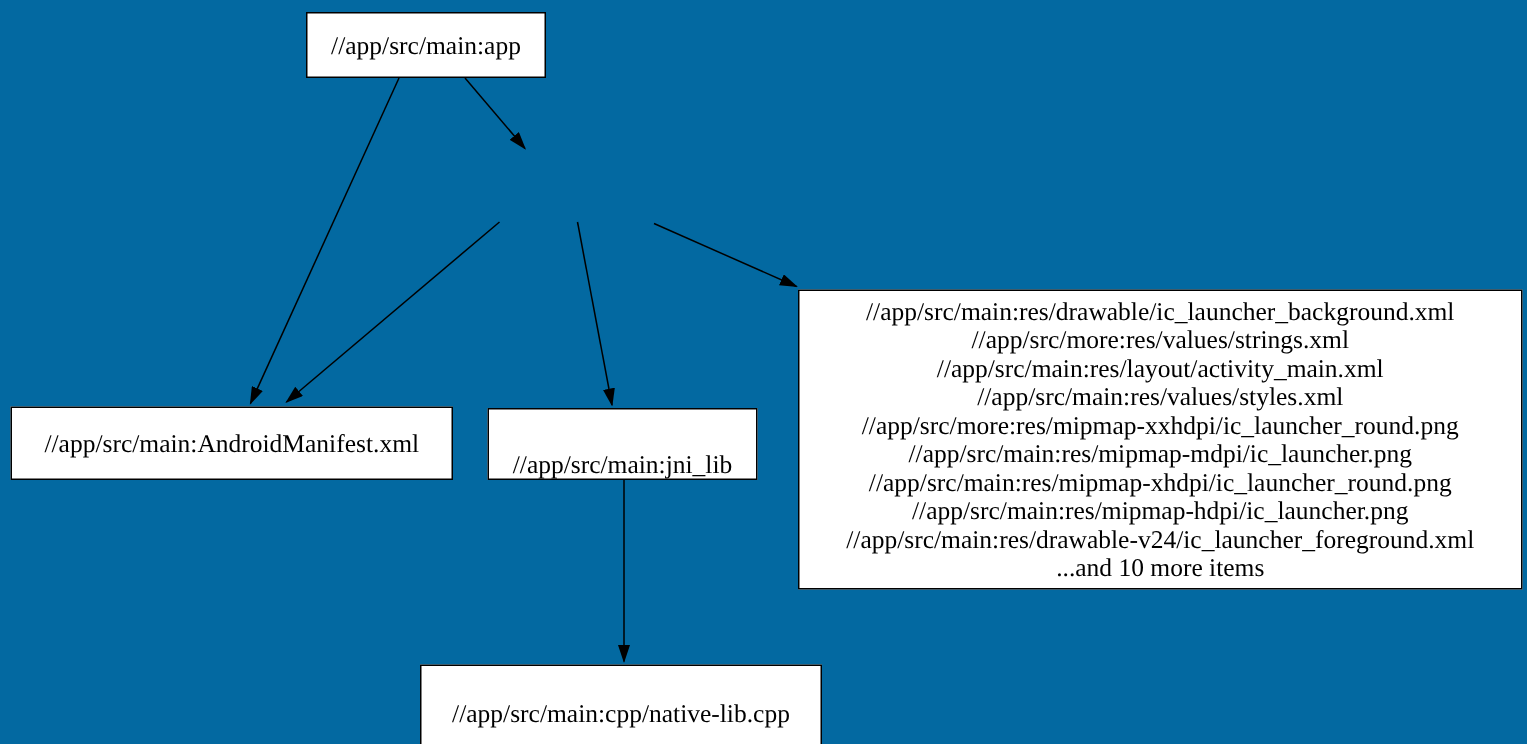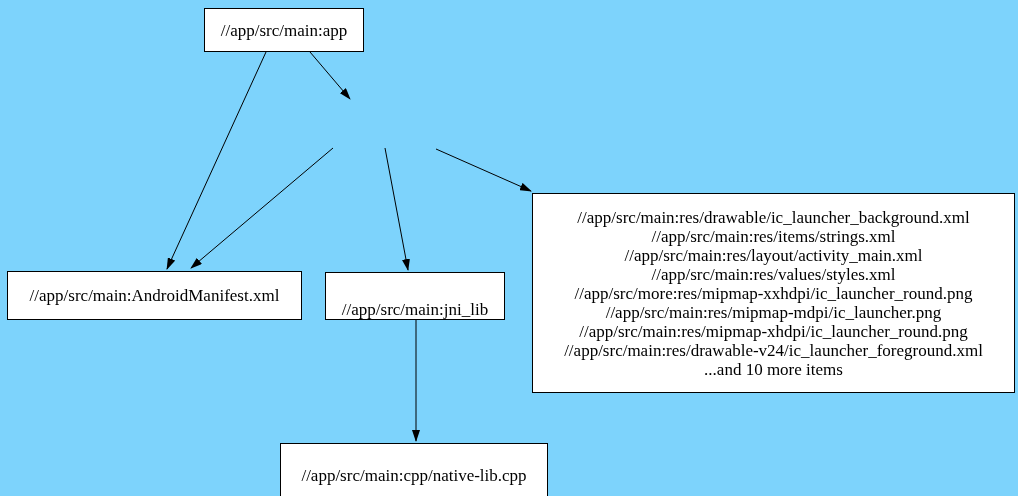--- a/index.html
+++ b/index.html
@@ -1,20 +1,20 @@
 <!DOCTYPE html>
 <html><head>
 <meta charset="utf-8">
 <style>
   html, body { margin: 0; padding: 0; background: #ffffff; }
   #canvas {
     position: relative;
     width: 1018px;
     height: 496px;
-    background: #7dd3fc;
+    background: #0369a1;
     font-family: "Liberation Serif", "DejaVu Serif", serif;
     color: #000000;
     overflow: hidden;
   }
   #edge-layer {
     position: absolute;
     left: 0; top: 0;
     width: 1018px; height: 496px;
     pointer-events: none;
   }
@@ -68,26 +68,27 @@
   <div class="node" style="left:7px; top:271px; width:295px; height:49px;">
     <span>//app/src/main:AndroidManifest.xml</span>
   </div>
 
   <div class="node" style="left:325px; top:272px; width:180px; height:48px;align-items:flex-end;">
     <span>//app/src/main:jni_lib</span>
   </div>
 
   <div class="node multi" style="left:532px; top:193px; width:483px; height:200px;">
     <span>//app/src/main:res/drawable/ic_launcher_background.xml</span>
-    <span>//app/src/main:res/items/strings.xml</span>
+    <span>//app/src/more:res/values/strings.xml</span>
     <span>//app/src/main:res/layout/activity_main.xml</span>
     <span>//app/src/main:res/values/styles.xml</span>
     <span>//app/src/more:res/mipmap-xxhdpi/ic_launcher_round.png</span>
     <span>//app/src/main:res/mipmap-mdpi/ic_launcher.png</span>
     <span>//app/src/main:res/mipmap-xhdpi/ic_launcher_round.png</span>
+    <span>//app/src/main:res/mipmap-hdpi/ic_launcher.png</span>
     <span>//app/src/main:res/drawable-v24/ic_launcher_foreground.xml</span>
     <span>...and 10 more items</span>
   </div>
 
   <div class="node" style="left:280px; top:443px; width:268px; height:64px;">
     <span>//app/src/main:cpp/native-lib.cpp</span>
   </div>
 
 </div>
 

